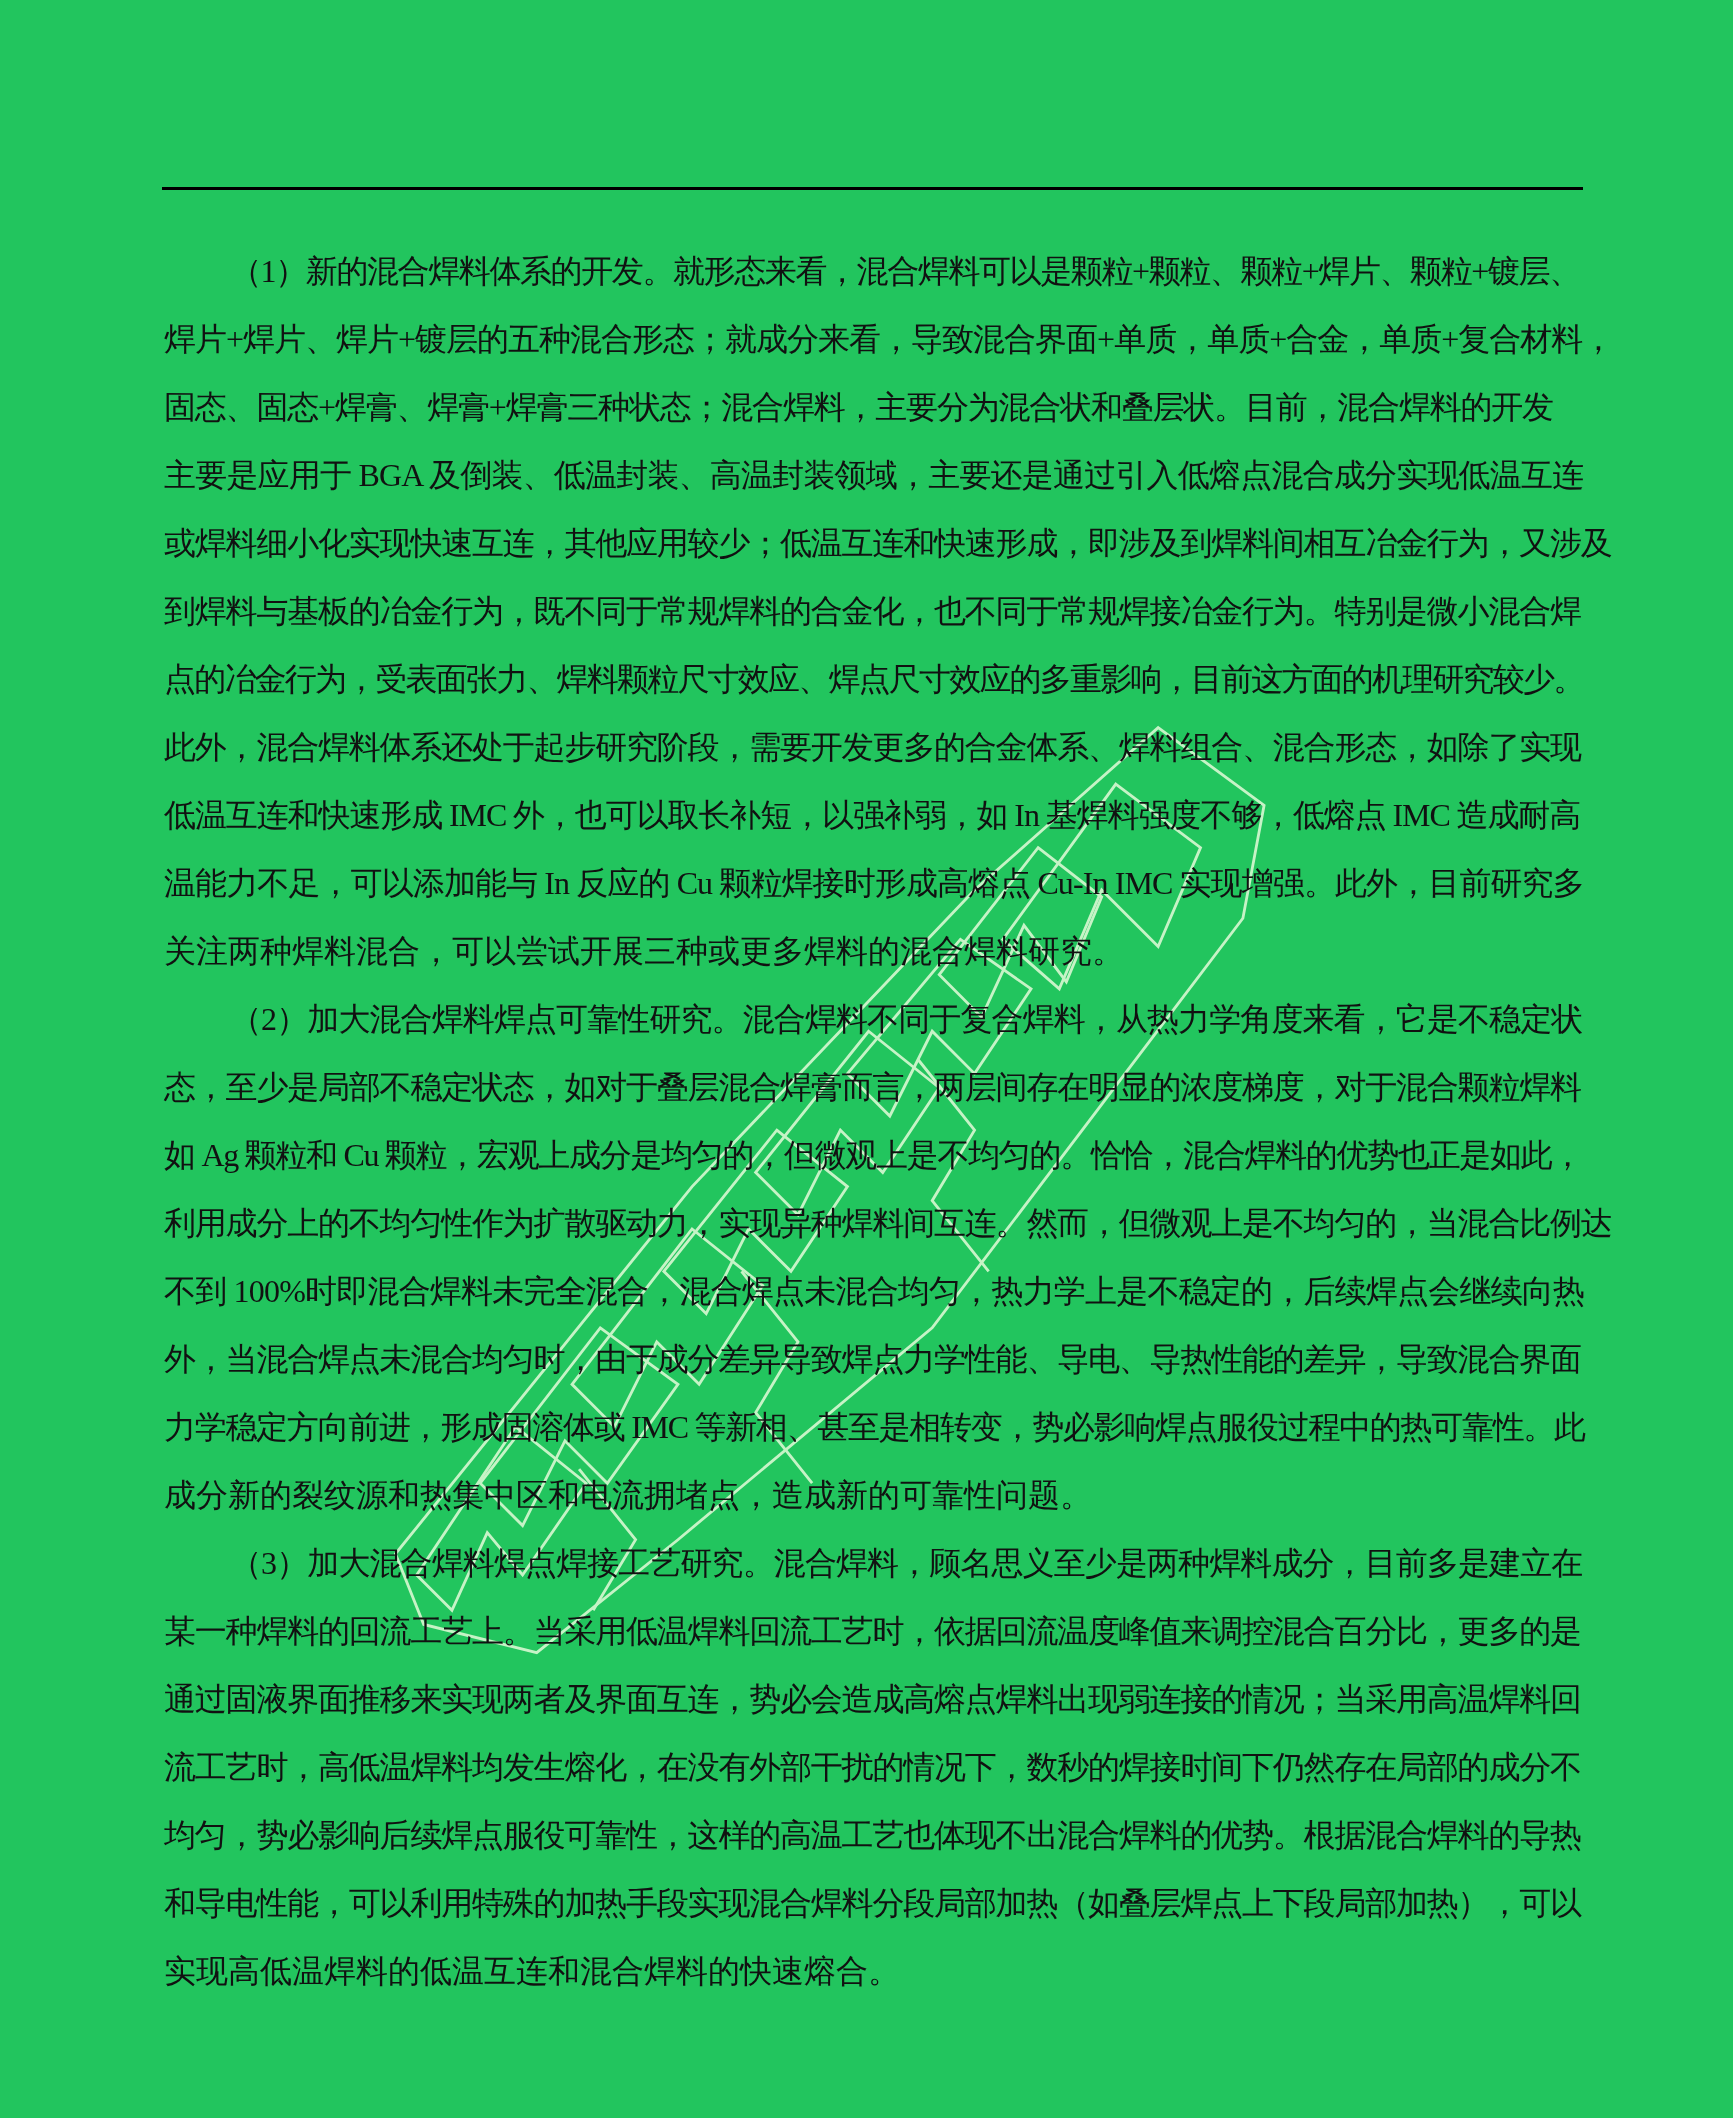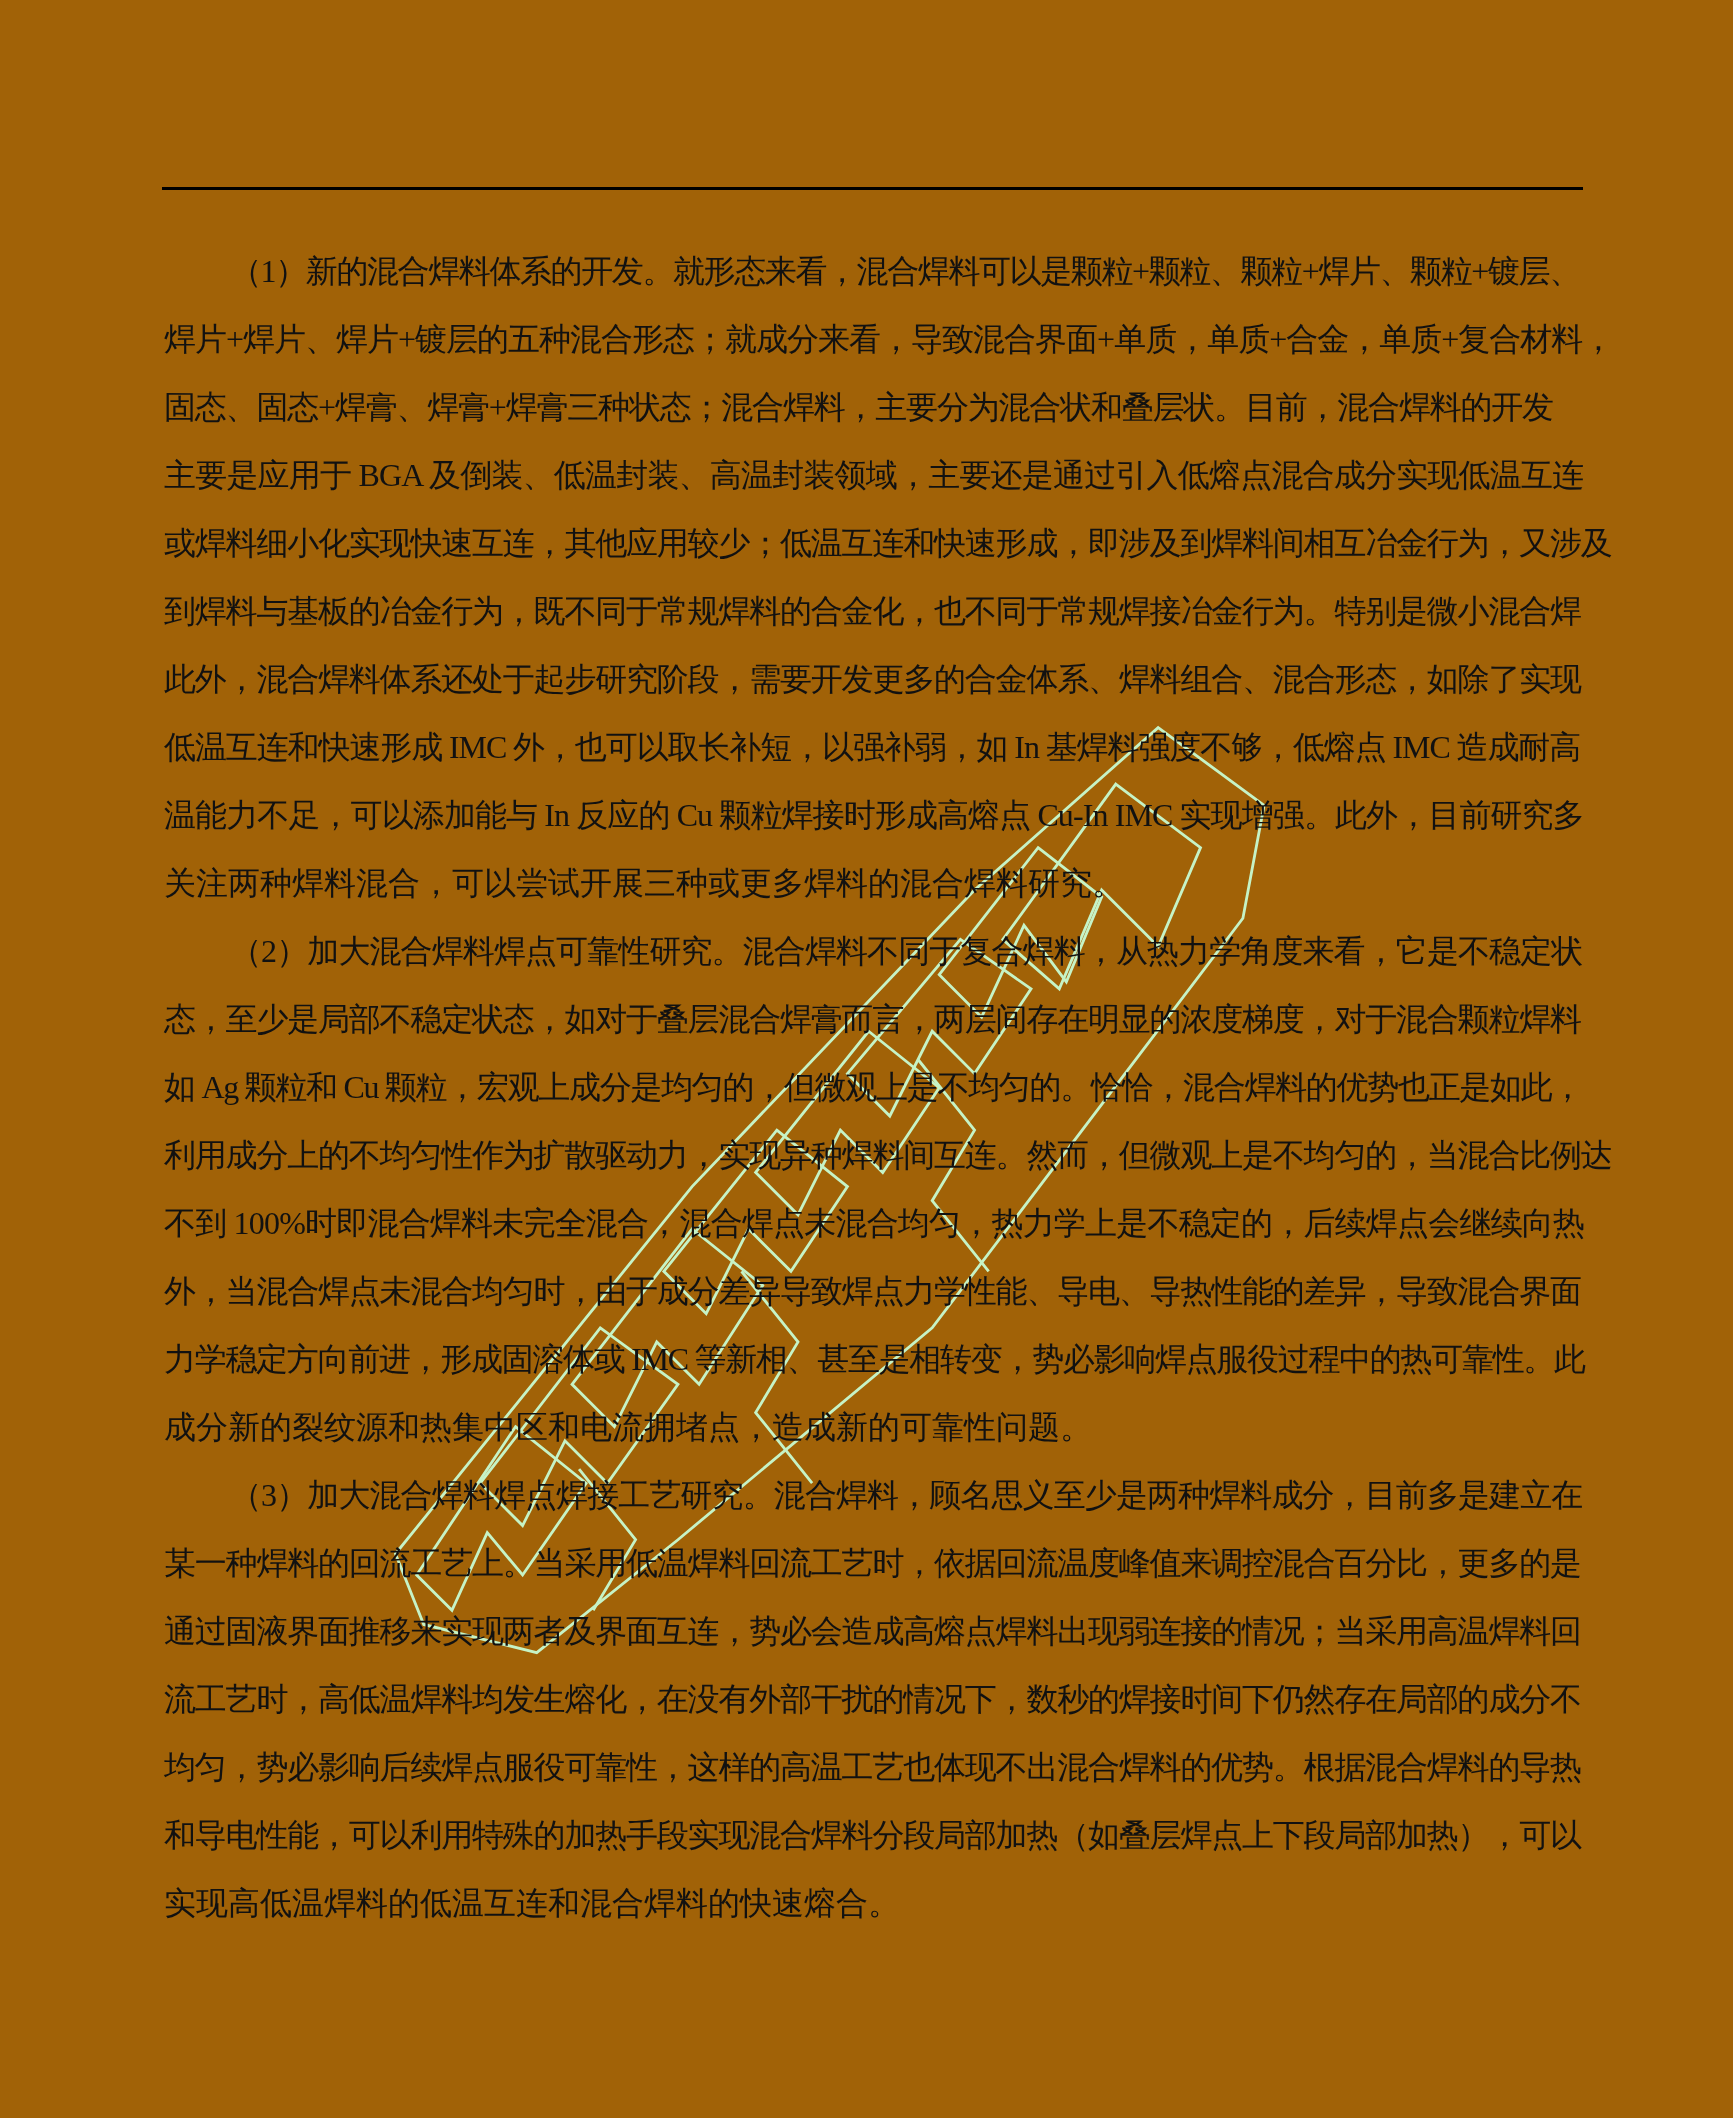--- a/index.html
+++ b/index.html
@@ -1,17 +1,17 @@
 <!DOCTYPE html>
 <html style="font-size:11.3px"><head>
 <meta charset="utf-8">
 <style>
   html, body { margin: 0; padding: 0; background: #ffffff; }
   body { width: 1733px; height: 2119px; position: relative; overflow: hidden; }
-  .page { position: absolute; left: 0; top: 0; width: 1733px; height: 2119px; background: #a16207; }
+  .page { position: absolute; left: 0; top: 0; width: 1733px; height: 2119px; background: #22c55e; }
   .rule { position: absolute; left: 162px; top: 187px; width: 1421px; height: 2.8px; background: #000; }
   .body-text { position: absolute; left: 164px; top: 237px; width: 1410px;
     font-family: "Liberation Serif", "DejaVu Serif", serif; font-size: 32px; color: #111; }
   .line { height: 68px; line-height: 68px; white-space: nowrap; text-align: justify; text-align-last: justify; overflow: visible; }
   .line.last { text-align-last: left; }
   .line.first { padding-left: 66px; }
   .watermark { position: absolute; left: 0; top: 0; width: 1733px; height: 2119px; pointer-events: none; }
 </style>
 </head>
 <body>
@@ -40,20 +40,21 @@
   </svg>
 
   <div class="body-text">
     <div>
       <div class="line first" style="letter-spacing: -1.4px; text-align-last: left;">（1）新的混合焊料体系的开发。就形态来看，混合焊料可以是颗粒+颗粒、颗粒+焊片、颗粒+镀层、</div>
       <div class="line" style="letter-spacing: -1px; text-align-last: left;">焊片+焊片、焊片+镀层的五种混合形态；就成分来看，导致混合界面+单质，单质+合金，单质+复合材料，</div>
       <div class="line" style="letter-spacing: -1.2px; text-align-last: left;">固态、固态+焊膏、焊膏+焊膏三种状态；混合焊料，主要分为混合状和叠层状。目前，混合焊料的开发</div>
       <div class="line" style="letter-spacing: -0.8px; text-align-last: left;">主要是应用于 BGA 及倒装、低温封装、高温封装领域，主要还是通过引入低熔点混合成分实现低温互连</div>
       <div class="line" style="letter-spacing: -1.2px; text-align-last: left;">或焊料细小化实现快速互连，其他应用较少；低温互连和快速形成，即涉及到焊料间相互冶金行为，又涉及</div>
       <div class="line" style="letter-spacing: -1.2px; text-align-last: left;">到焊料与基板的冶金行为，既不同于常规焊料的合金化，也不同于常规焊接冶金行为。特别是微小混合焊</div>
+      <div class="line" style="letter-spacing: -1.8px; text-align-last: left;">点的冶金行为，受表面张力、焊料颗粒尺寸效应、焊点尺寸效应的多重影响，目前这方面的机理研究较少。</div>
       <div class="line" style="letter-spacing: -1.2px; text-align-last: left;">此外，混合焊料体系还处于起步研究阶段，需要开发更多的合金体系、焊料组合、混合形态，如除了实现</div>
       <div class="line" style="letter-spacing: -1.1px; text-align-last: left;">低温互连和快速形成 IMC 外，也可以取长补短，以强补弱，如 In 基焊料强度不够，低熔点 IMC 造成耐高</div>
       <div class="line" style="letter-spacing: -0.9px; text-align-last: left;">温能力不足，可以添加能与 In 反应的 Cu 颗粒焊接时形成高熔点 Cu-In IMC 实现增强。此外，目前研究多</div>
       <div class="line last">关注两种焊料混合，可以尝试开展三种或更多焊料的混合焊料研究。</div>
     </div>
     <div>
       <div class="line first" style="letter-spacing: -0.9px; text-align-last: left;">（2）加大混合焊料焊点可靠性研究。混合焊料不同于复合焊料，从热力学角度来看，它是不稳定状</div>
       <div class="line" style="letter-spacing: -1.2px; text-align-last: left;">态，至少是局部不稳定状态，如对于叠层混合焊膏而言，两层间存在明显的浓度梯度，对于混合颗粒焊料</div>
       <div class="line" style="letter-spacing: -1.3px; text-align-last: left;">如 Ag 颗粒和 Cu 颗粒，宏观上成分是均匀的，但微观上是不均匀的。恰恰，混合焊料的优势也正是如此，</div>
       <div class="line" style="letter-spacing: -1.2px; text-align-last: left;">利用成分上的不均匀性作为扩散驱动力，实现异种焊料间互连。然而，但微观上是不均匀的，当混合比例达</div>

